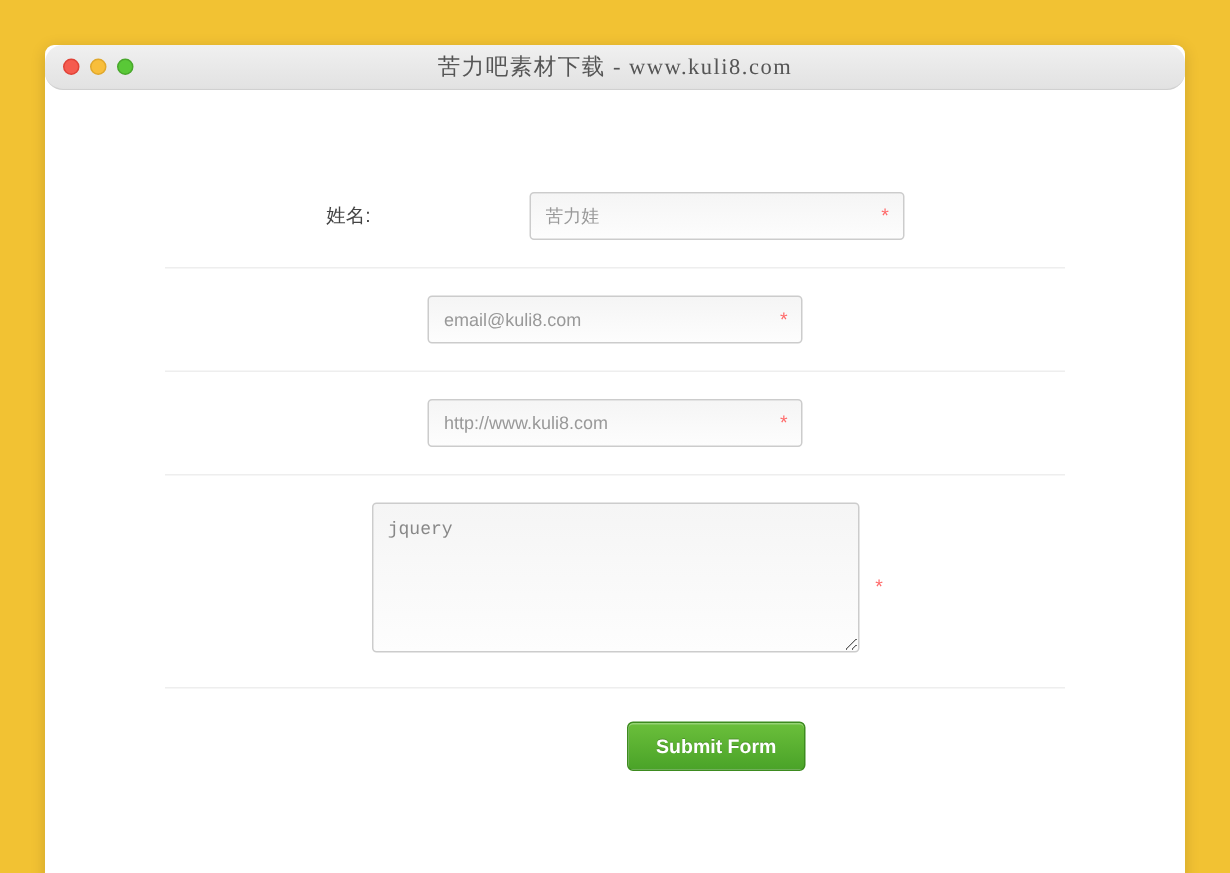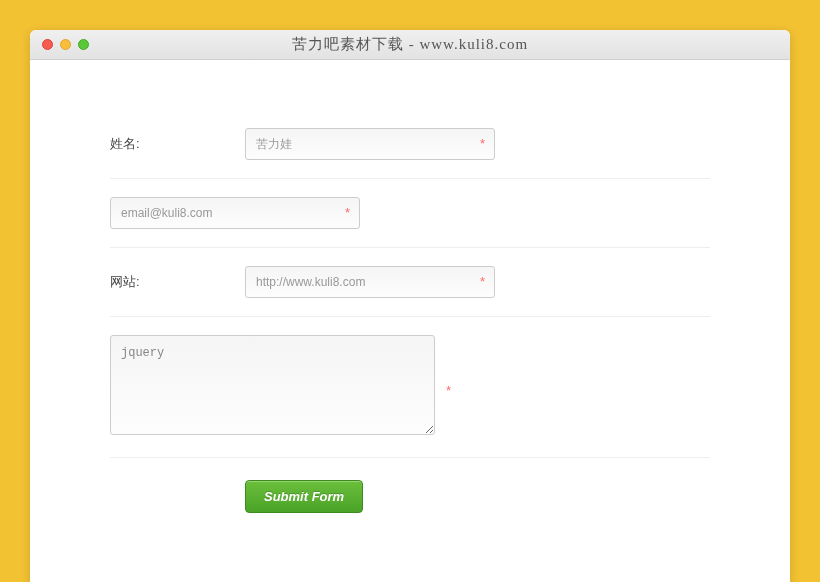--- a/index.html
+++ b/index.html
@@ -16,20 +16,21 @@
   box-shadow: 0 2px 10px rgba(0,0,0,0.15);
   overflow: hidden;
 }
 .titlebar {
   background: linear-gradient(#f0f0f0, #e2e2e2);
   border-bottom: 1px solid #d0d0d0;
   height: 30px;
   position: relative;
   display: flex;
   align-items: center;
+  border-radius: 12px;
 }
 .traffic-lights {
   display: flex;
   gap: 7px;
   padding-left: 12px;
 }
 .traffic-lights span {
   width: 11px;
   height: 11px;
   border-radius: 50%;
@@ -49,20 +50,21 @@
   pointer-events: none;
 }
 .content {
   padding: 50px 80px 60px 80px;
 }
 .form-row {
   display: flex;
   align-items: flex-start;
   padding: 18px 0;
   border-bottom: 1px solid #eee;
+  justify-content: center;
 }
 .form-row:last-of-type { border-bottom: none; }
 .form-label {
   width: 135px;
   font-size: 13px;
   color: #444;
   padding-top: 7px;
 }
 .form-field {
   position: relative;
@@ -104,21 +106,20 @@
   padding: 8px 18px;
   background: linear-gradient(#6bbf3b, #4aa328);
   border: 1px solid #3d8b1f;
   border-radius: 4px;
   color: #fff;
   font-size: 13px;
   font-weight: bold;
   cursor: pointer;
   text-shadow: 0 -1px rgba(0,0,0,0.2);
   box-shadow: inset 0 1px rgba(255,255,255,0.3);
-  font-style: italic;
 }
 .submit-row { padding-top: 22px; }
 </style>
 </head>
 <body>
 
 <div class="window">
   <div class="titlebar">
     <div class="traffic-lights">
       <span class="dot-red"></span>
@@ -139,21 +140,20 @@
     </div>
 
     <div class="form-row">
       <div class="form-field">
         <input type="text" class="text-input" placeholder="email@kuli8.com" style="">
         <span class="required-star star-input">*</span>
       </div>
     </div>
 
     <div class="form-row">
-      <div class="form-label">网站:</div>
       <div class="form-field">
         <input type="text" class="text-input" placeholder="http://www.kuli8.com" style="">
         <span class="required-star star-input">*</span>
       </div>
     </div>
 
     <div class="form-row">
       <div class="form-field">
         <textarea class="textarea-input" style="">jquery</textarea>
         <span class="required-star star-textarea">*</span>

